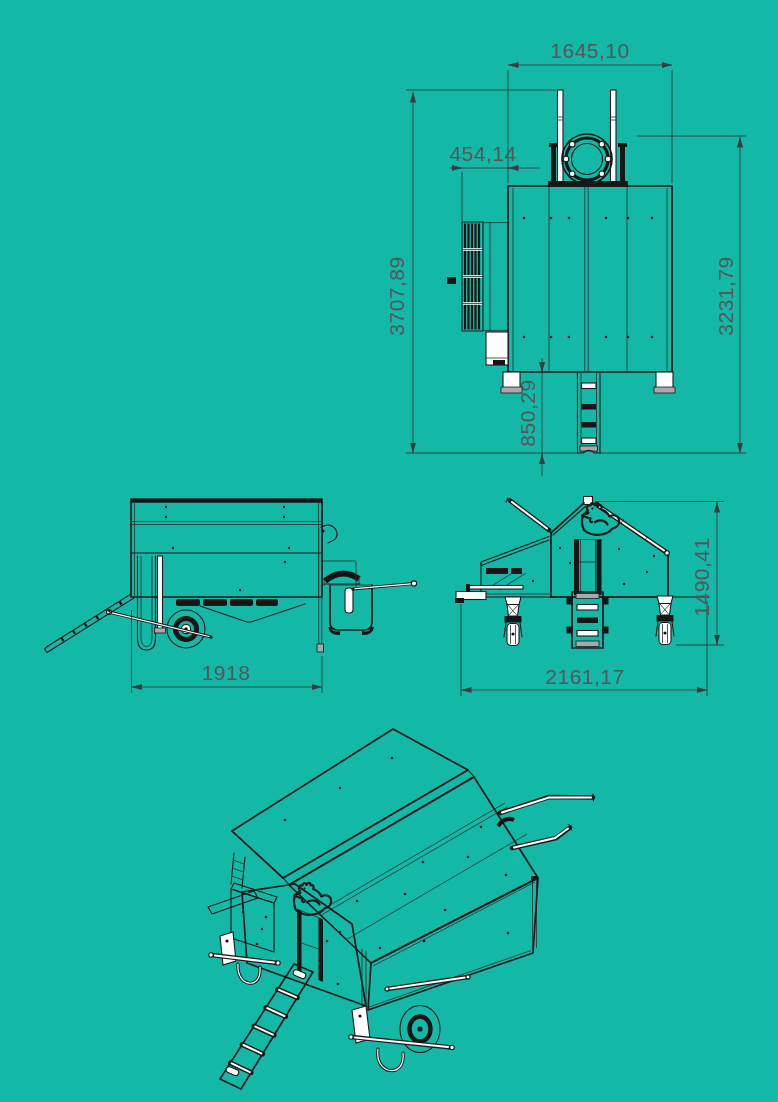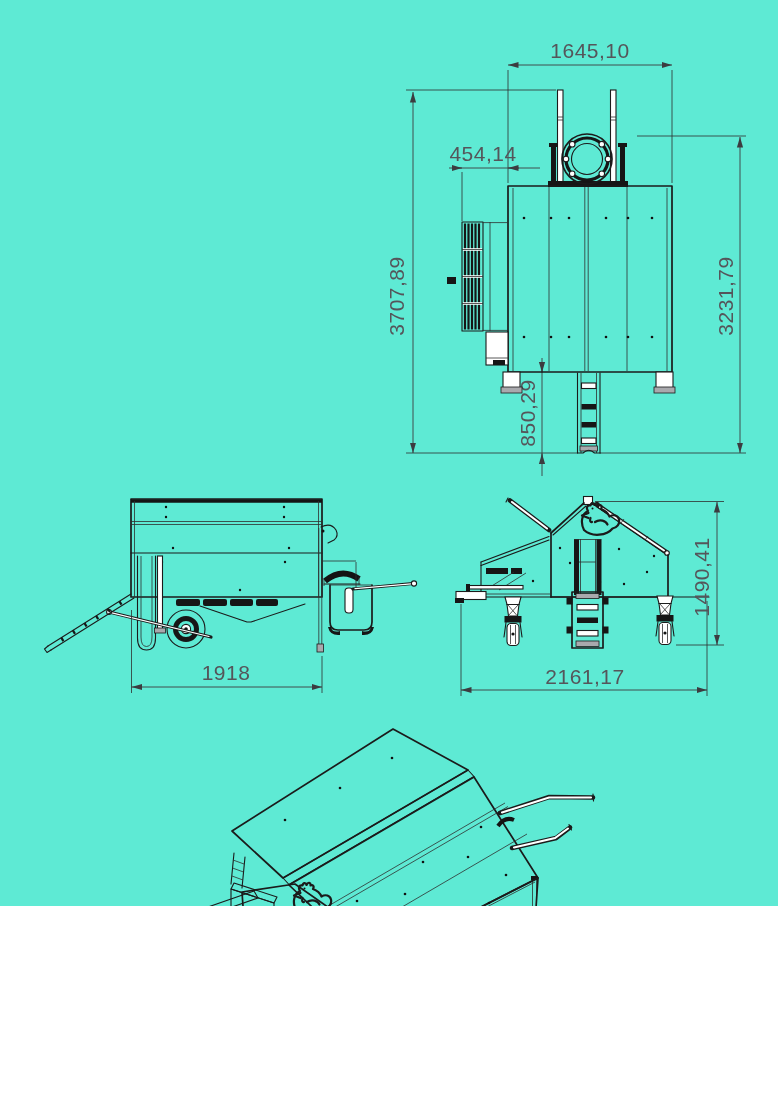--- a/index.html
+++ b/index.html
@@ -1,16 +1,16 @@
 <!DOCTYPE html>
 <html><head>
 <meta charset="utf-8">
 <style>
   html,body{margin:0;padding:0;background:#ffffff;}
-  .page{position:relative;width:778px;height:906px;background:#5eead4;overflow:hidden;
+  .page{position:relative;width:778px;height:1102px;background:#14b8a6;overflow:hidden;
         font-family:"Liberation Sans",sans-serif;}
   svg{display:block}
   .ln{fill:none;stroke:#1b1b1b;stroke-width:1.1;stroke-linecap:round;stroke-linejoin:round}
   .ln2{fill:none;stroke:#1b1b1b;stroke-width:1.7;stroke-linecap:round;stroke-linejoin:round}
   .thin{fill:none;stroke:#2e2e2e;stroke-width:.8}
   .dk{fill:#161616;stroke:none}
   .gy{fill:#a9a9ad;stroke:#1b1b1b;stroke-width:.8}
   .wh{fill:#ffffff;stroke:#1b1b1b;stroke-width:1.1}
   .dot{fill:#111;stroke:none}
   .dim{stroke:#3c3c40;stroke-width:.9;fill:none}

